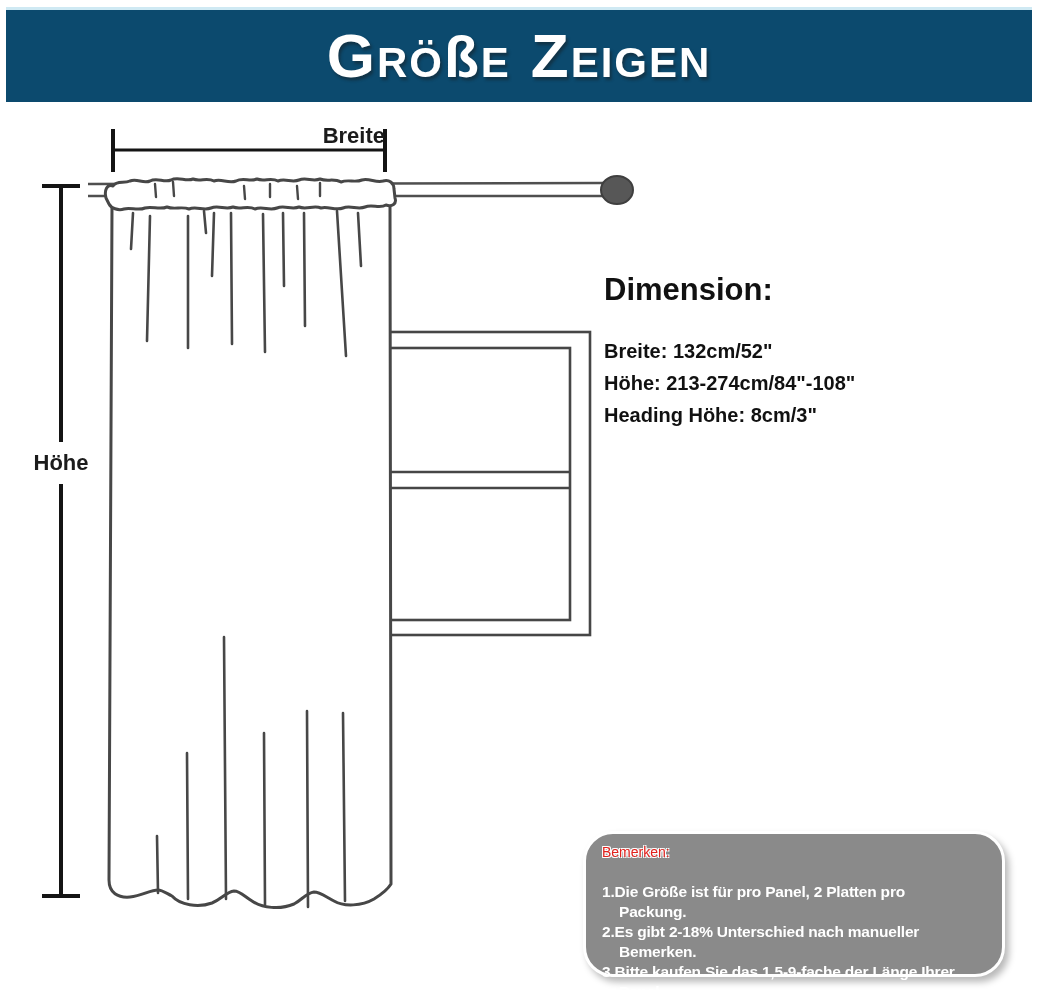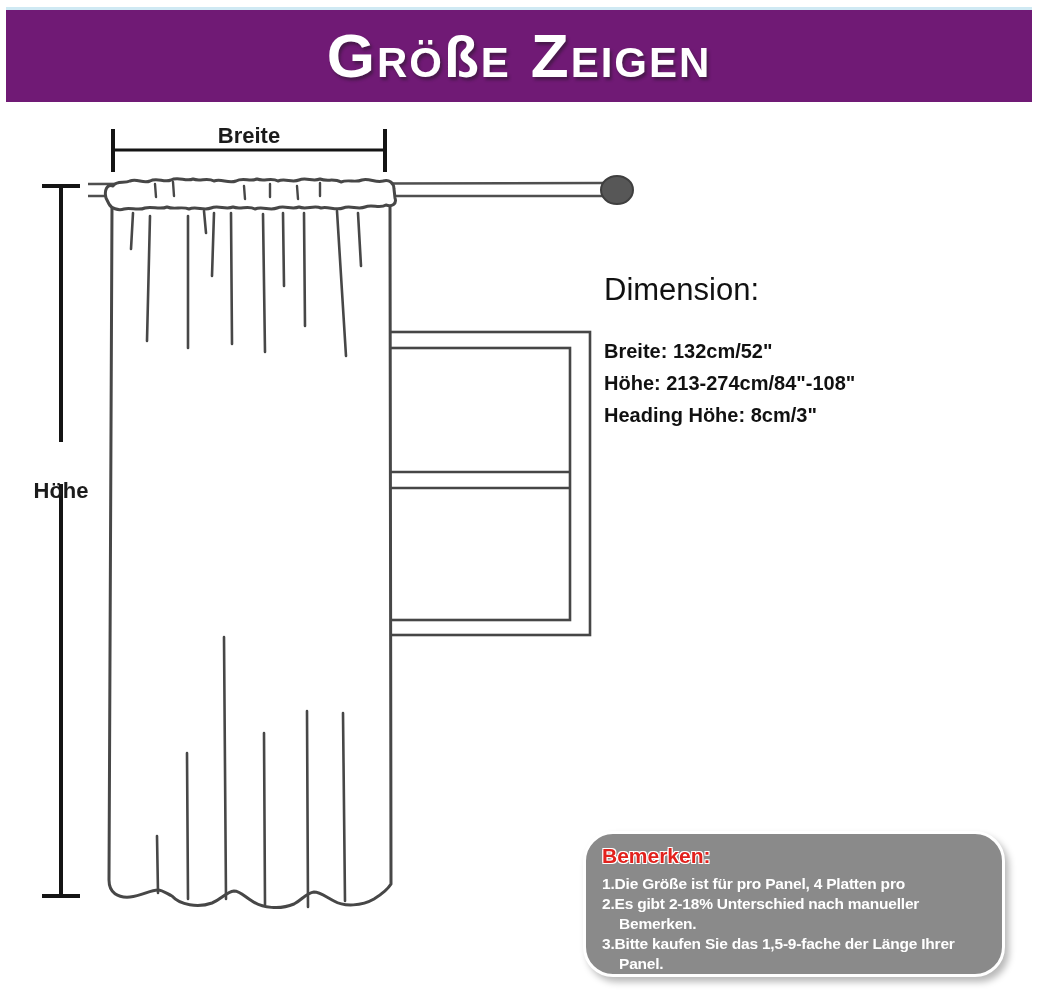--- a/index.html
+++ b/index.html
@@ -1,48 +1,48 @@
 <!DOCTYPE html>
 <html><head>
 <meta charset="utf-8">
 <style>
   html,body{margin:0;padding:0;background:#fff;}
   .page{position:relative;width:1039px;height:1000px;background:#ffffff;overflow:hidden;
         font-family:"Liberation Sans",sans-serif;}
 
   
-  .banner{position:absolute;left:6px;top:7px;right:7px;height:92px;background:#701a75;
+  .banner{position:absolute;left:6px;top:7px;right:7px;height:92px;background:#0c4a6e;
           border-top:3px solid #cfe9f3;display:flex;align-items:center;justify-content:center;}
   .banner-title{color:#ffffff;font-weight:bold;letter-spacing:2px;
                 text-shadow:2px 3px 3px rgba(25,25,25,.45);line-height:1;}
   .t-big{font-size:62px;}
   .t-small{font-size:42px;}
   .t-ss{font-size:57px;}
   .word-gap{margin-left:20px;}
 
   
   .diagram-svg{position:absolute;left:0;top:0;width:1039px;height:1000px;}
 
   
-  .label-breite{position:absolute;left:113px;top:123px;width:272px;text-align:center;
+  .label-breite{position:absolute;left:113px;top:123px;width:272px;text-align:right;
                 font-size:22px;font-weight:bold;color:#1b1b1b;}
   .label-hoehe{position:absolute;left:24px;top:450px;width:74px;text-align:center;
-               font-size:22px;font-weight:bold;color:#1b1b1b;margin-top:28px;}
+               font-size:22px;font-weight:bold;color:#1b1b1b;}
 
   
   .dim-block{position:absolute;left:604px;top:272px;color:#111;}
-  .dim-title{font-size:31px;font-weight:normal;margin:0 0 34px 0;}
+  .dim-title{font-size:31px;font-weight:bold;margin:0 0 34px 0;}
   .dim-line{font-size:20px;font-weight:bold;margin:0 0 13px 0;line-height:19px;}
 
   
   .notes-box{position:absolute;left:583px;top:831px;width:422px;height:146px;
              background:#8a8a8a;border:3px solid #ffffff;border-radius:30px;
              box-shadow:4px 5px 7px rgba(0,0,0,.28);box-sizing:border-box;
              padding:10px 12px 8px 16px;}
-  .notes-title{font-size:21px;font-weight:bold;color:#e2211c;margin:0 0 6px 0;
+  .notes-title{font-size:14px;font-weight:normal;color:#e2211c;margin:0 0 22px 0;
                text-shadow:-1px -1px 0 #fff,1px -1px 0 #fff,-1px 1px 0 #fff,1px 1px 0 #fff;}
   .note-item{color:#ffffff;font-weight:bold;font-size:15.5px;line-height:20px;
              letter-spacing:-0.2px;}
   .note-line{display:block;white-space:nowrap;}
   .note-cont{display:block;padding-left:17px;white-space:nowrap;}
 </style>
 </head>
 <body>
 
 <div class="page">
@@ -169,21 +169,22 @@
   <div class="dim-block">
     <p class="dim-title">Dimension:</p>
     <p class="dim-line">Breite: 132cm/52"</p>
     <p class="dim-line">Höhe: 213-274cm/84"-108"</p>
     <p class="dim-line">Heading Höhe: 8cm/3"</p>
   </div>
 
   <div class="notes-box">
     <p class="notes-title">Bemerken:</p>
     <div class="note-item">
-      <span class="note-line">1.Die Größe ist für pro Panel, 4 Platten pro</span>
+      <span class="note-line">1.Die Größe ist für pro Panel, 2 Platten pro</span>
+      <span class="note-cont">Packung.</span>
     </div>
     <div class="note-item">
       <span class="note-line">2.Es gibt 2-18% Unterschied nach manueller</span>
       <span class="note-cont">Bemerken.</span>
     </div>
     <div class="note-item">
       <span class="note-line">3.Bitte kaufen Sie das 1,5-9-fache der Länge Ihrer</span>
       <span class="note-cont">Panel.</span>
     </div>
   </div>

